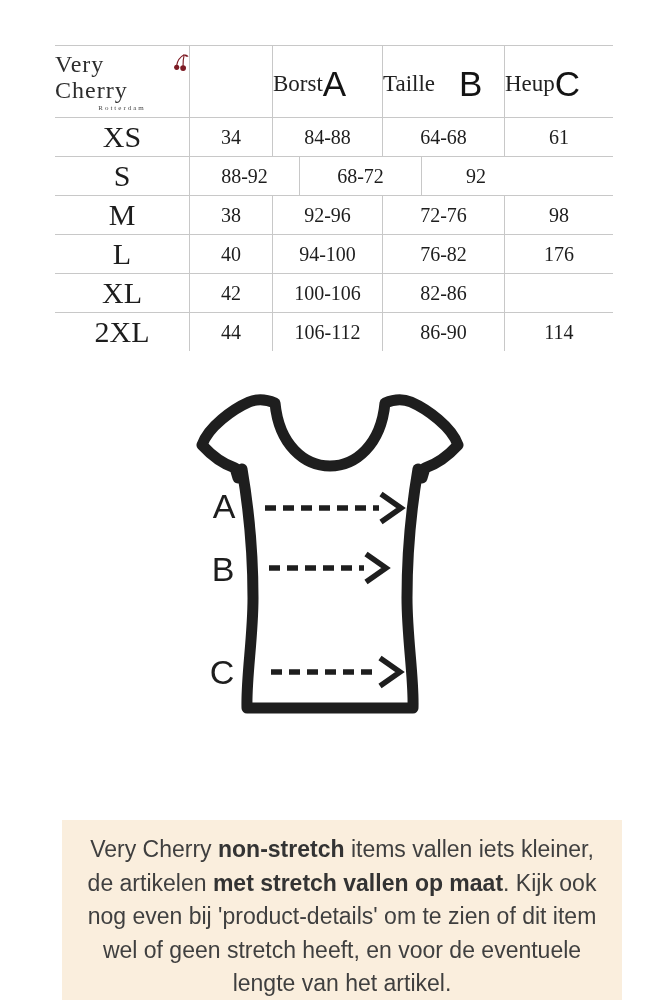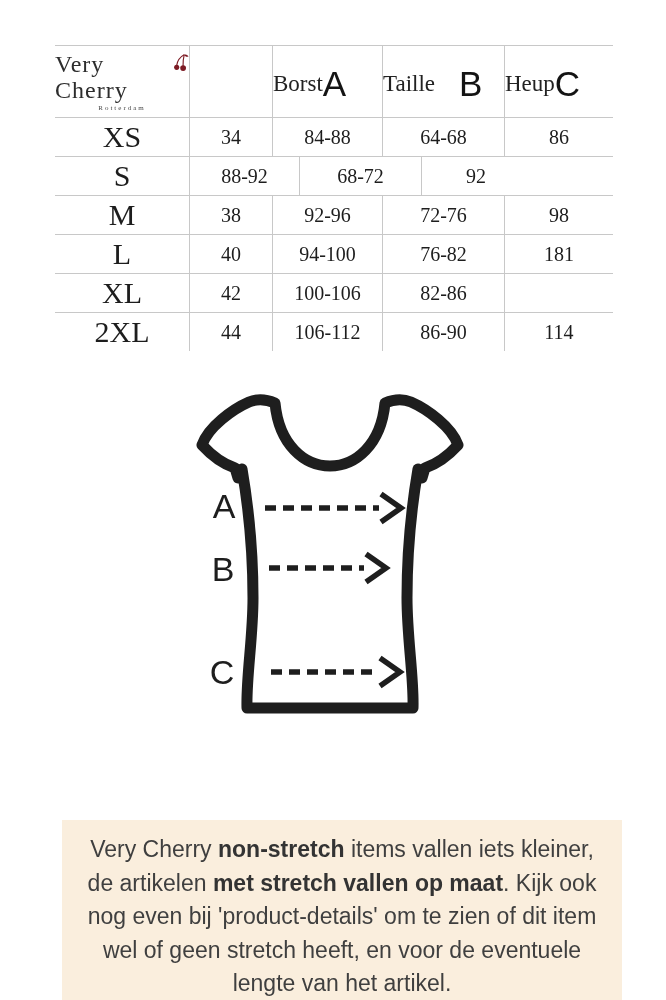--- a/index.html
+++ b/index.html
@@ -72,41 +72,41 @@
       <div class="hdr-label">Heup</div>
       <div class="hdr-letter">C</div>
     </div>
   </div>
   <div>
       <div class="trow drow">
         <div class="tcell c1 size">XS</div>
         <div class="tcell c2 num">34</div>
         <div class="tcell c3 num">84-88</div>
         <div class="tcell c4 num">64-68</div>
-        <div class="tcell c5 num">86</div>
+        <div class="tcell c5 num">61</div>
       </div>
       <div class="trow drow">
         <div class="tcell c1 size">S</div>
         <div class="tcell c3 num">88-92</div>
         <div class="tcell c4 num">68-72</div>
         <div class="tcell c5 num">92</div>
       </div>
       <div class="trow drow">
         <div class="tcell c1 size">M</div>
         <div class="tcell c2 num">38</div>
         <div class="tcell c3 num">92-96</div>
         <div class="tcell c4 num">72-76</div>
         <div class="tcell c5 num">98</div>
       </div>
       <div class="trow drow">
         <div class="tcell c1 size">L</div>
         <div class="tcell c2 num">40</div>
         <div class="tcell c3 num">94-100</div>
         <div class="tcell c4 num">76-82</div>
-        <div class="tcell c5 num">181</div>
+        <div class="tcell c5 num">176</div>
       </div>
       <div class="trow drow">
         <div class="tcell c1 size">XL</div>
         <div class="tcell c2 num">42</div>
         <div class="tcell c3 num">100-106</div>
         <div class="tcell c4 num">82-86</div>
       </div>
       <div class="trow drow last">
         <div class="tcell c1 size">2XL</div>
         <div class="tcell c2 num">44</div>

